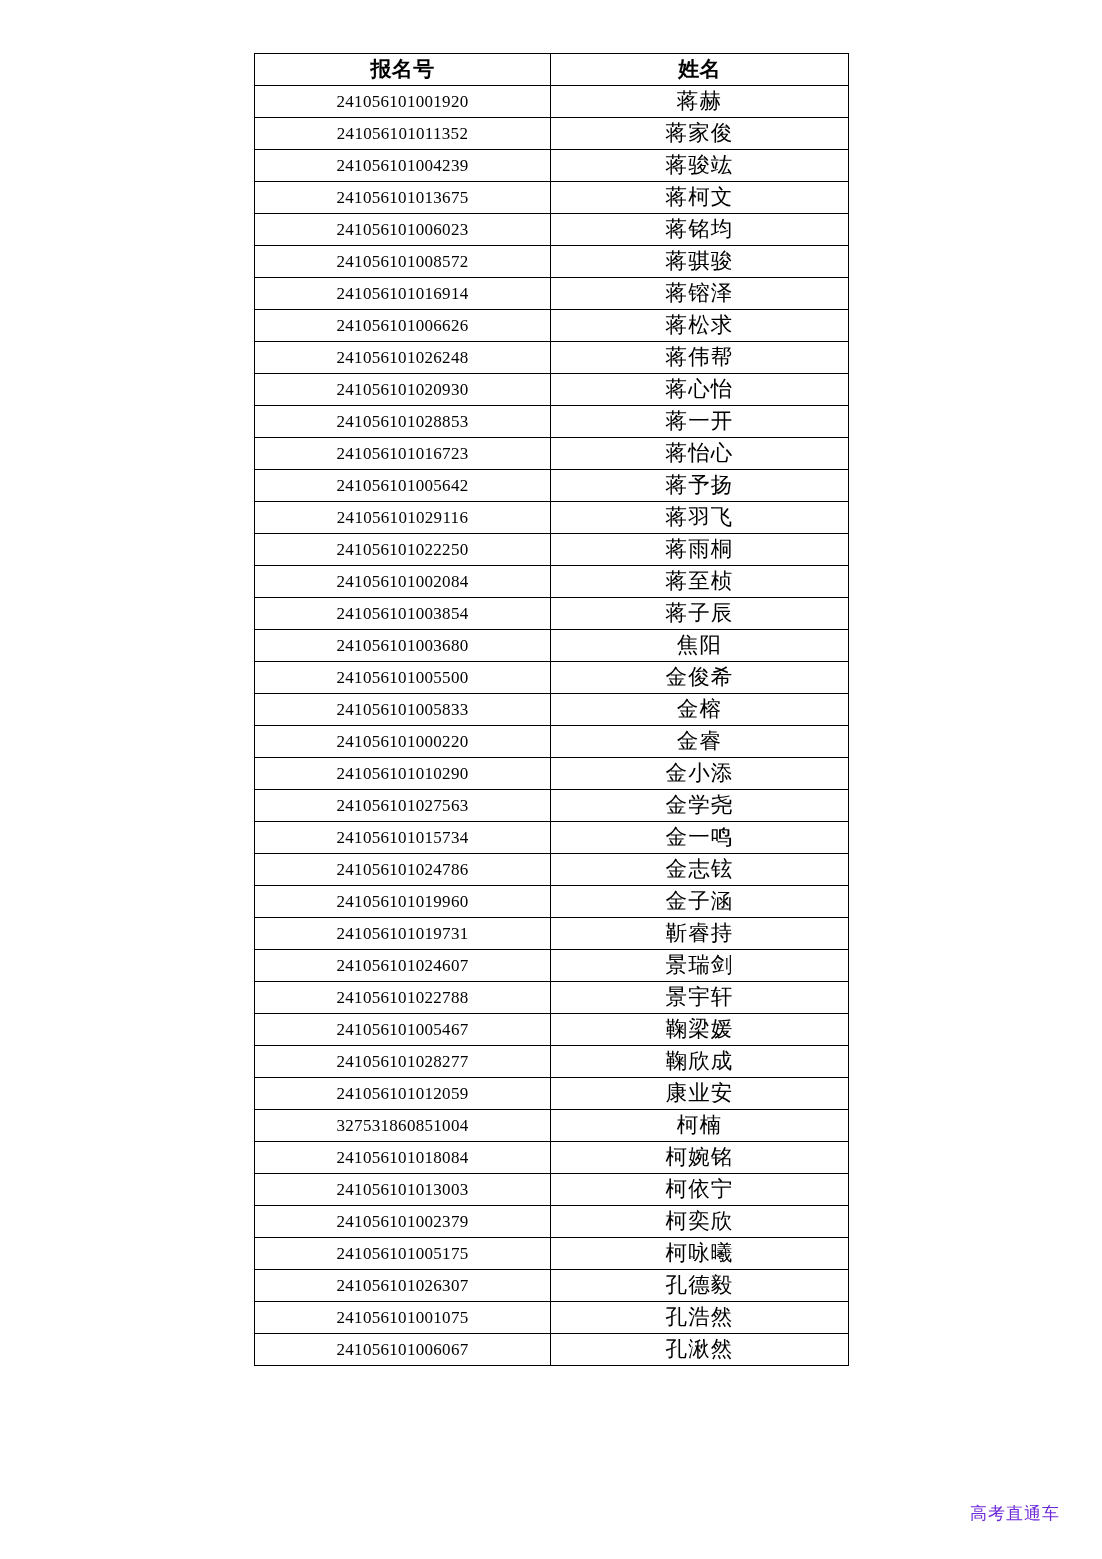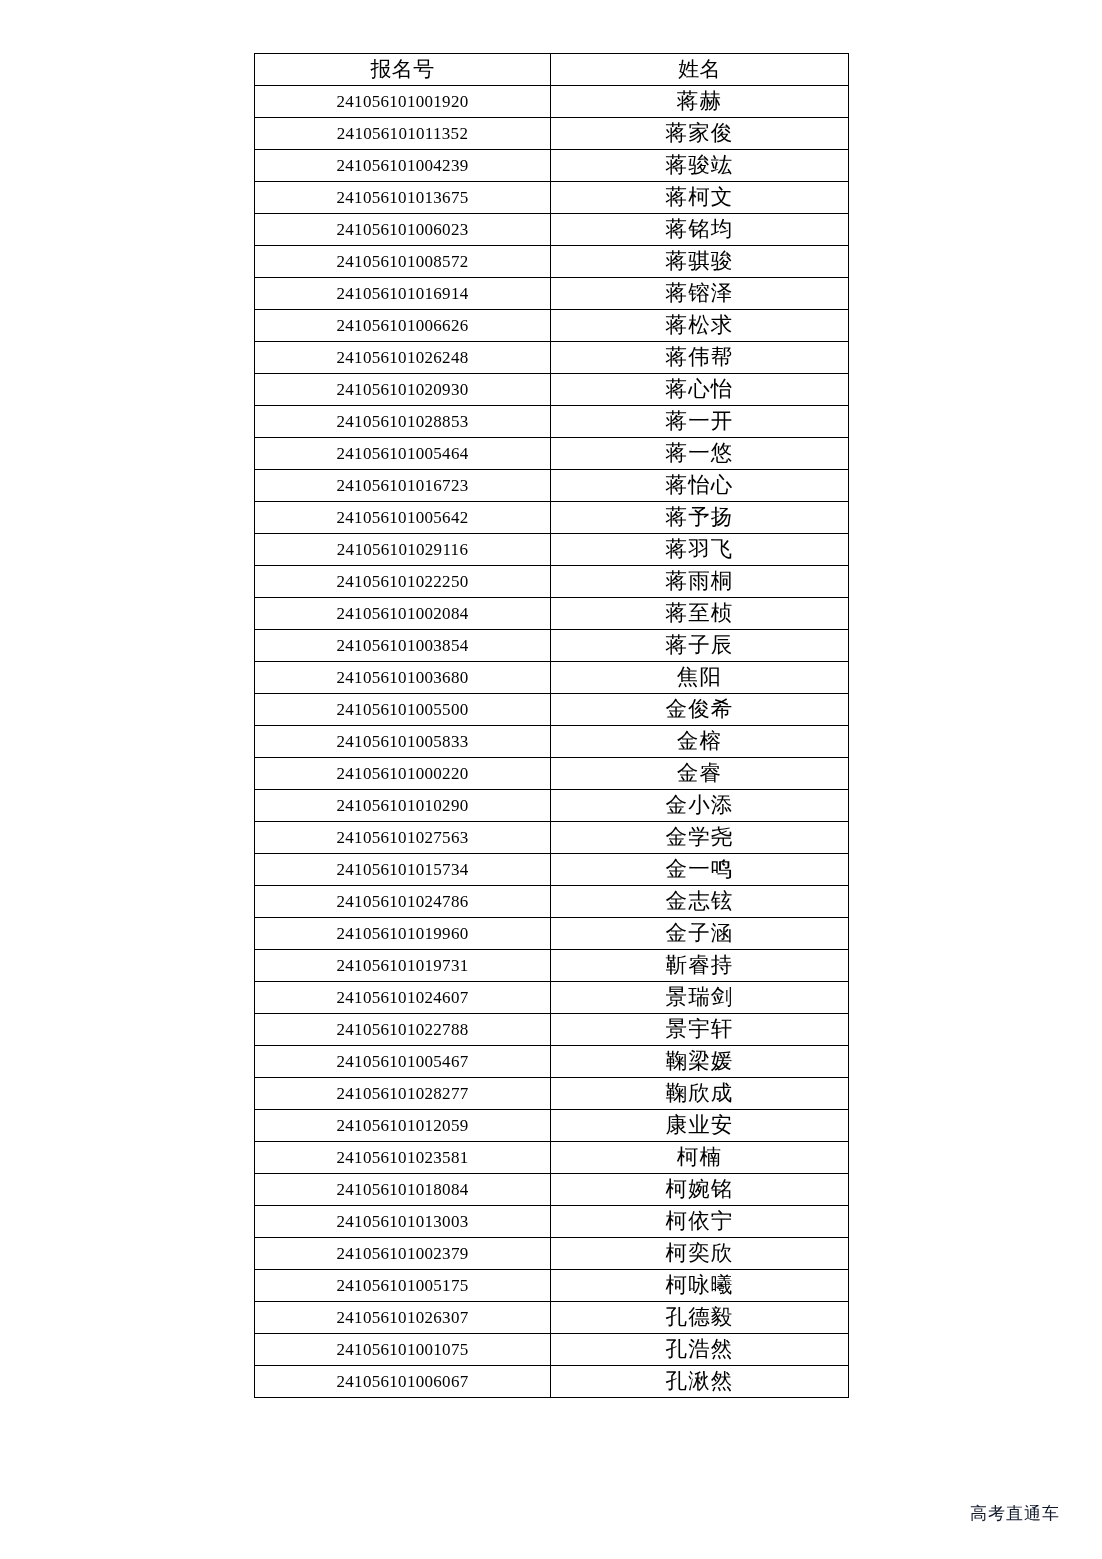--- a/index.html
+++ b/index.html
@@ -37,38 +37,38 @@
     border: 1px solid #000000;
     text-align: center;
     vertical-align: middle;
     height: 31px;
     line-height: 31px;
     padding: 0;
     font-size: 21px;
     letter-spacing: 0.3px;
   }
   .roster-table th {
-    font-weight: normal;
+    font-weight: bold;
     font-size: 21px;
   }
   .roster-table td.cell-id {
     font-size: 17px;
   }
   .roster-table td.cell-name {
     font-size: 21.5px;
     letter-spacing: 1.2px;
     font-family: Liberation Serif, serif;
   }
   .watermark {
     position: absolute;
     right: 42px;
     bottom: 34px;
     font-family: "Liberation Sans", sans-serif;
     font-size: 17px;
-    color: #0f172a;
+    color: #6d28d9;
     letter-spacing: 1px;
   }
 </style>
 </head>
 <body>
 
 <div class="page">
 
   <table class="roster-table">
     <colgroup>
@@ -120,24 +120,20 @@
         </tr>
         <tr>
           <td class="cell-id">241056101020930</td>
           <td class="cell-name">蒋心怡</td>
         </tr>
         <tr>
           <td class="cell-id">241056101028853</td>
           <td class="cell-name">蒋一开</td>
         </tr>
         <tr>
-          <td class="cell-id">241056101005464</td>
-          <td class="cell-name">蒋一悠</td>
-        </tr>
-        <tr>
           <td class="cell-id">241056101016723</td>
           <td class="cell-name">蒋怡心</td>
         </tr>
         <tr>
           <td class="cell-id">241056101005642</td>
           <td class="cell-name">蒋予扬</td>
         </tr>
         <tr>
           <td class="cell-id">241056101029116</td>
           <td class="cell-name">蒋羽飞</td>
@@ -208,21 +204,21 @@
         </tr>
         <tr>
           <td class="cell-id">241056101028277</td>
           <td class="cell-name">鞠欣成</td>
         </tr>
         <tr>
           <td class="cell-id">241056101012059</td>
           <td class="cell-name">康业安</td>
         </tr>
         <tr>
-          <td class="cell-id">241056101023581</td>
+          <td class="cell-id">327531860851004</td>
           <td class="cell-name">柯楠</td>
         </tr>
         <tr>
           <td class="cell-id">241056101018084</td>
           <td class="cell-name">柯婉铭</td>
         </tr>
         <tr>
           <td class="cell-id">241056101013003</td>
           <td class="cell-name">柯依宁</td>
         </tr>

